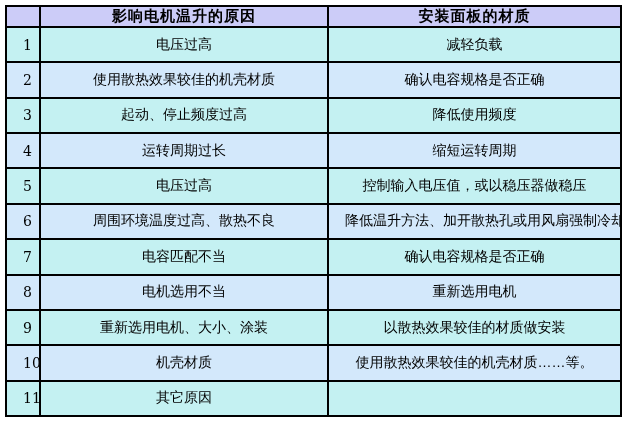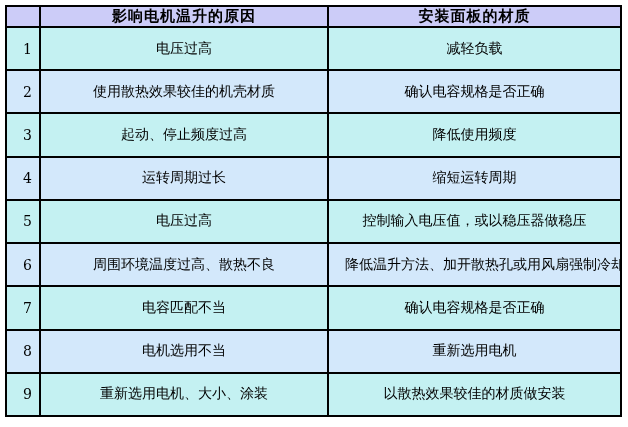--- a/index.html
+++ b/index.html
@@ -127,16 +127,26 @@
     <td class="cause-cell">电机选用不当</td>
     <td class="method-cell">重新选用电机</td>
   </tr>
 
   <tr class="row-odd">
     <td class="num-cell">9</td>
     <td class="cause-cell">重新选用电机、大小、涂装</td>
     <td class="method-cell">以散热效果较佳的材质做安装</td>
   </tr>
 
+  <tr class="row-even">
+    <td class="num-cell">10</td>
+    <td class="cause-cell">机壳材质</td>
+    <td class="method-cell">使用散热效果较佳的机壳材质……等。</td>
+  </tr>
 
+  <tr class="row-odd">
+    <td class="num-cell">11</td>
+    <td class="cause-cell">其它原因</td>
+    <td class="method-cell"></td>
+  </tr>
 </tbody>
   </table>
 </div>
 
 </body></html>

